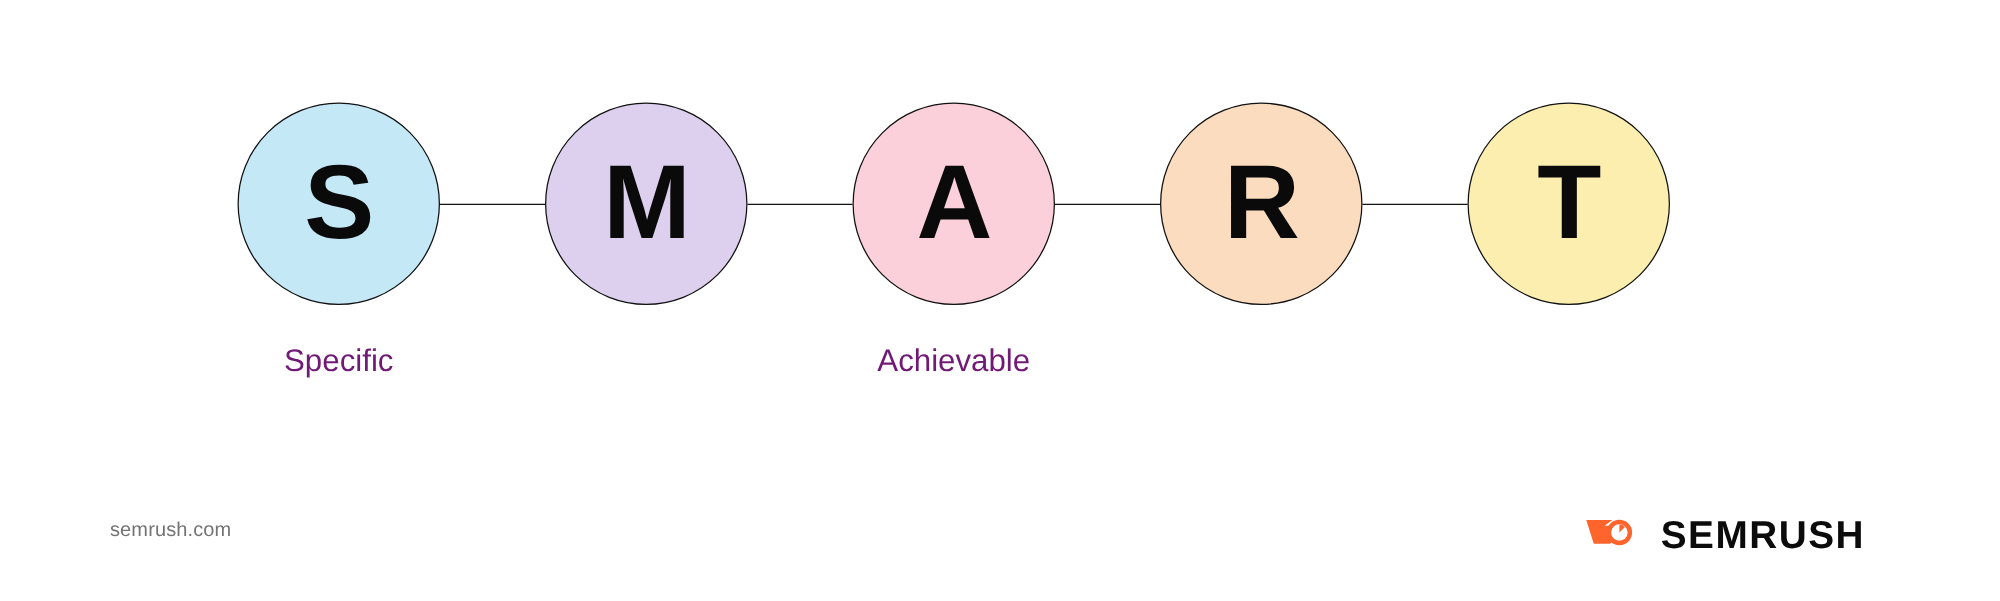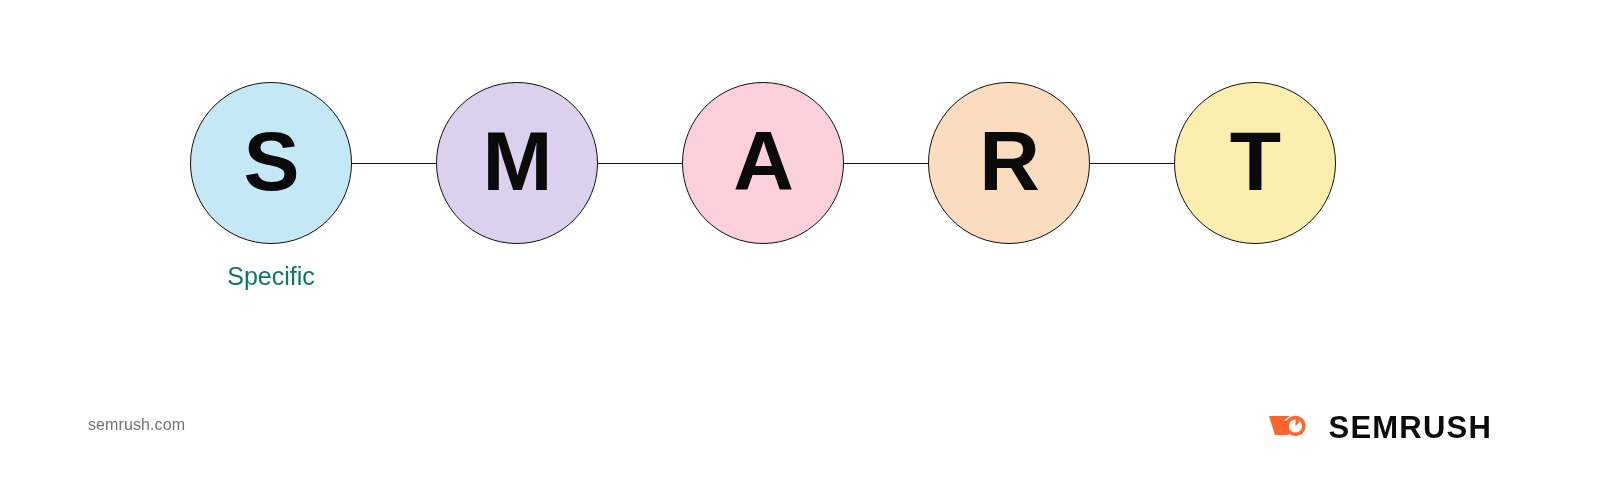--- a/index.html
+++ b/index.html
@@ -48,25 +48,25 @@
   .letter {
     font-family: "Liberation Sans", sans-serif;
     font-size: 84px;
     font-weight: 700;
     line-height: 1;
     color: #0a0a0a;
     letter-spacing: -1px;
     transform: translateY(-2px);
   }
   .node-label {
-    margin-top: 19px;
+    margin-top: 32px;
     font-family: "Liberation Sans", sans-serif;
     font-size: 25px;
     font-weight: 400;
-    color: #0f766e;
+    color: #701a75;
     white-space: nowrap;
     line-height: 1.1;
   }
   .connector {
     position: absolute;
     top: 81px;
     height: 0;
     border-top: 1.6px solid #111111;
     z-index: 1;
   }
@@ -125,20 +125,21 @@
     <div class="node" style="left:246px;">
       <div class="circle" style="background:#DDD0EE;">
         <span class="letter">M</span>
       </div>
     </div>
 
     <div class="node" style="left:492px;">
       <div class="circle" style="background:#FBD0DB;">
         <span class="letter">A</span>
       </div>
+      <div class="node-label">Achievable</div>
     </div>
 
     <div class="node" style="left:738px;">
       <div class="circle" style="background:#FBDCBE;">
         <span class="letter">R</span>
       </div>
     </div>
 
     <div class="node" style="left:984px;">
       <div class="circle" style="background:#FBEEAE;">

